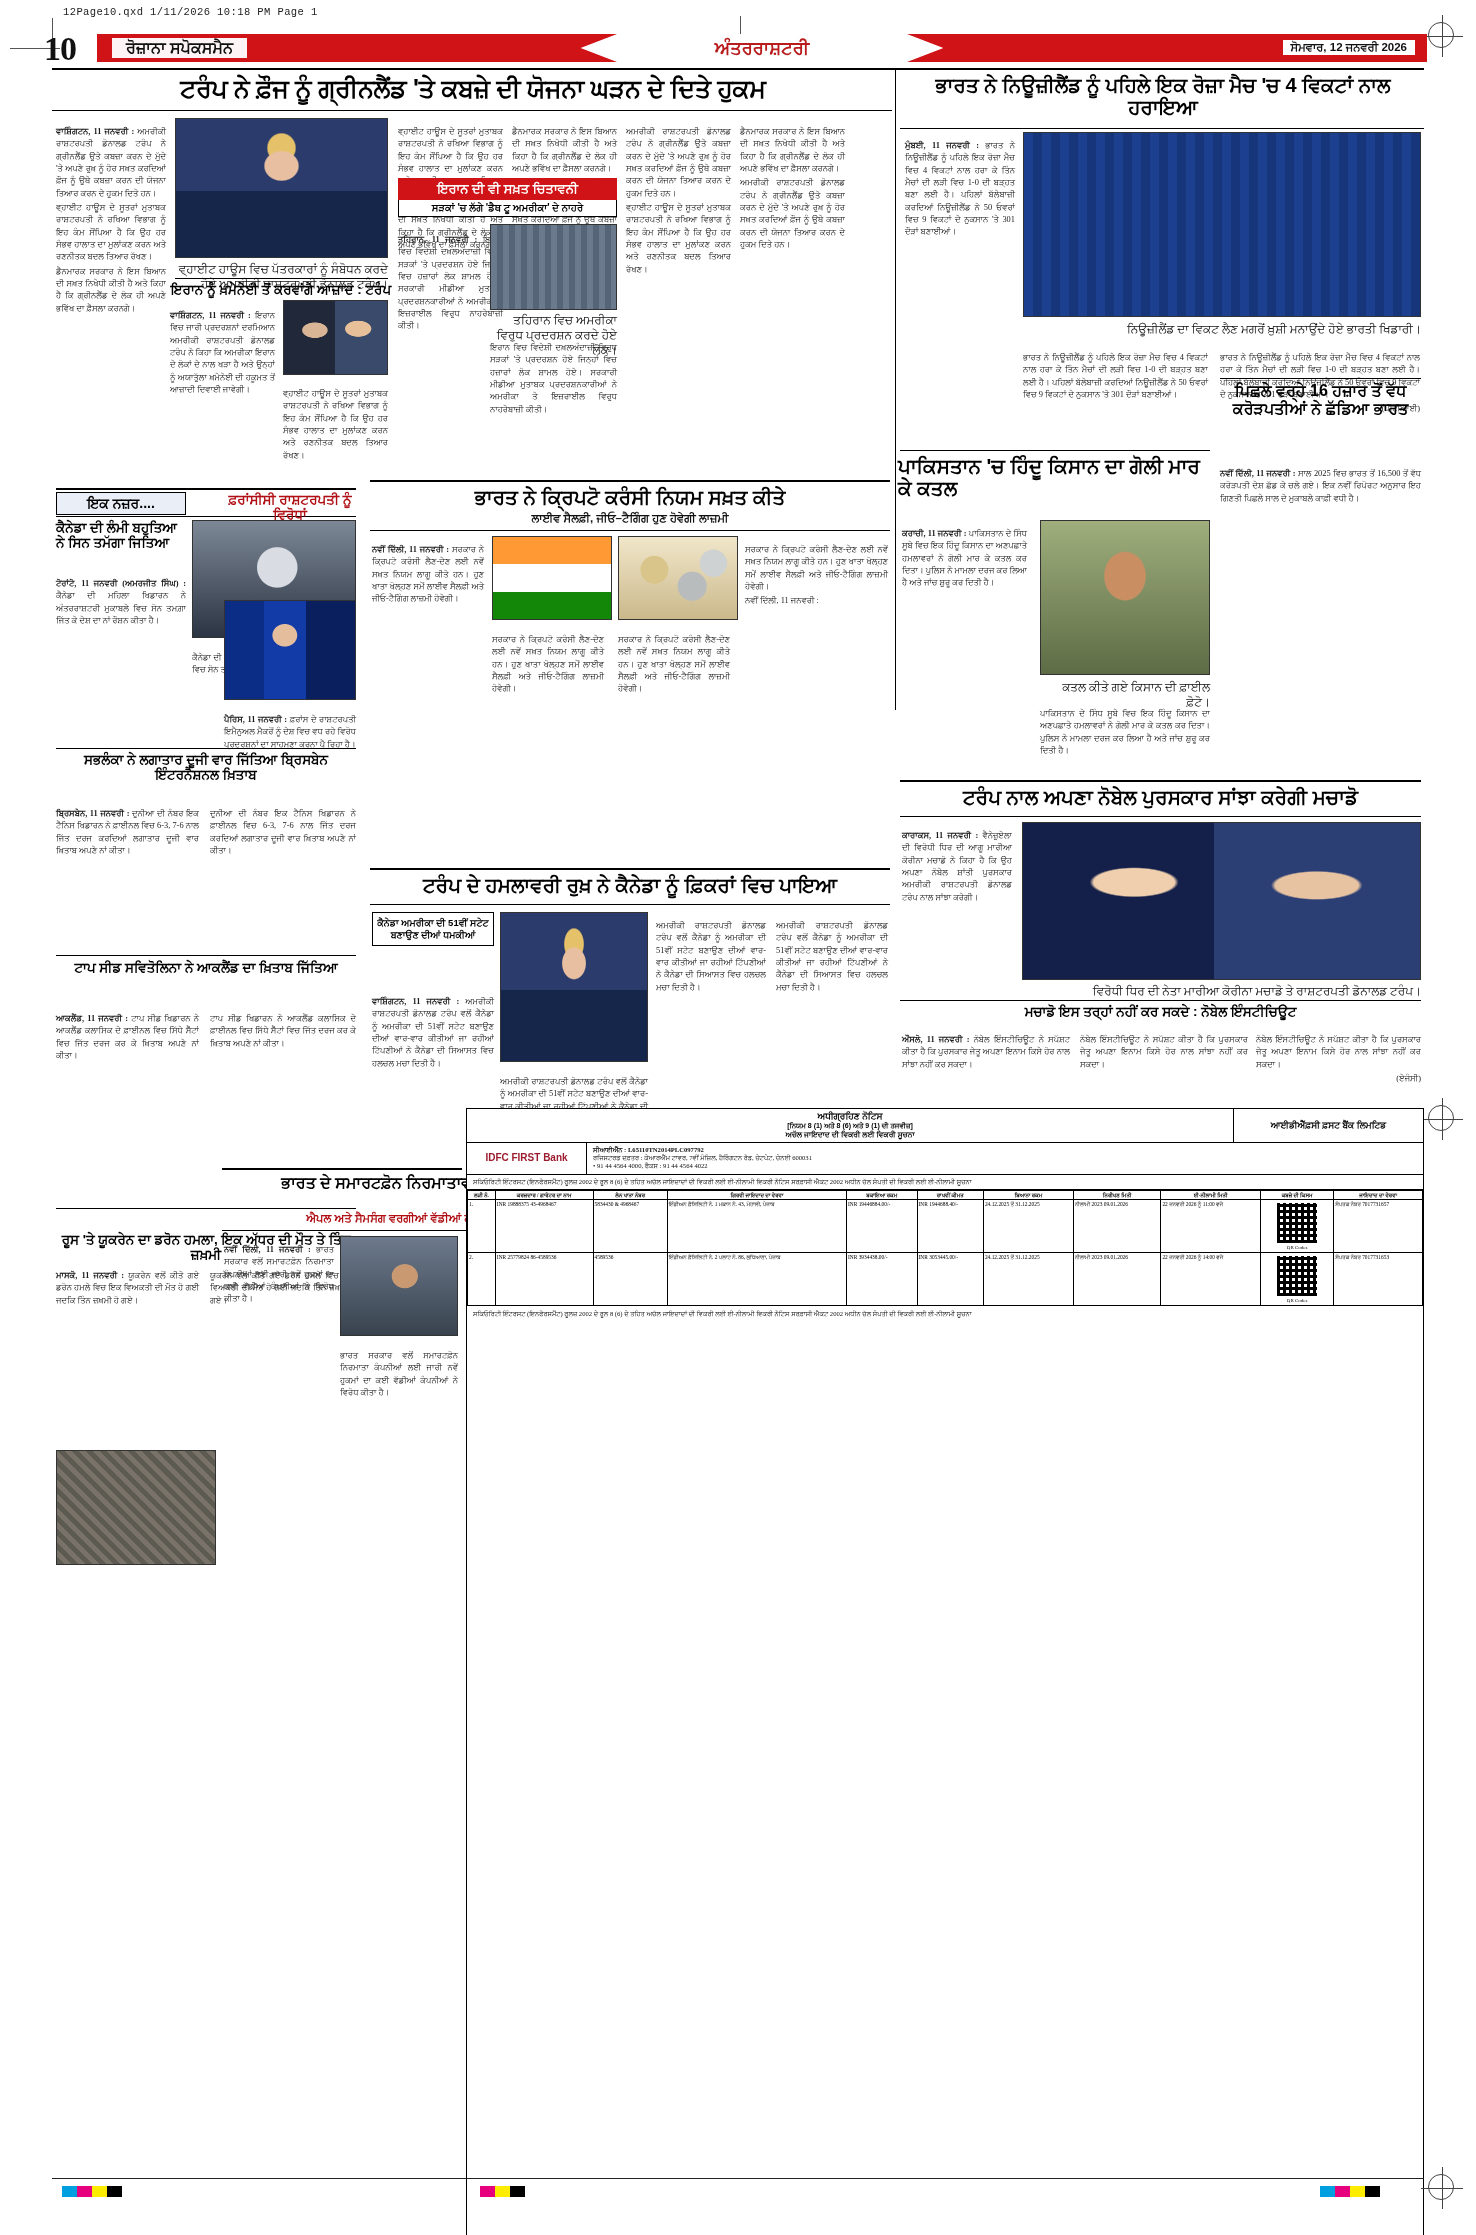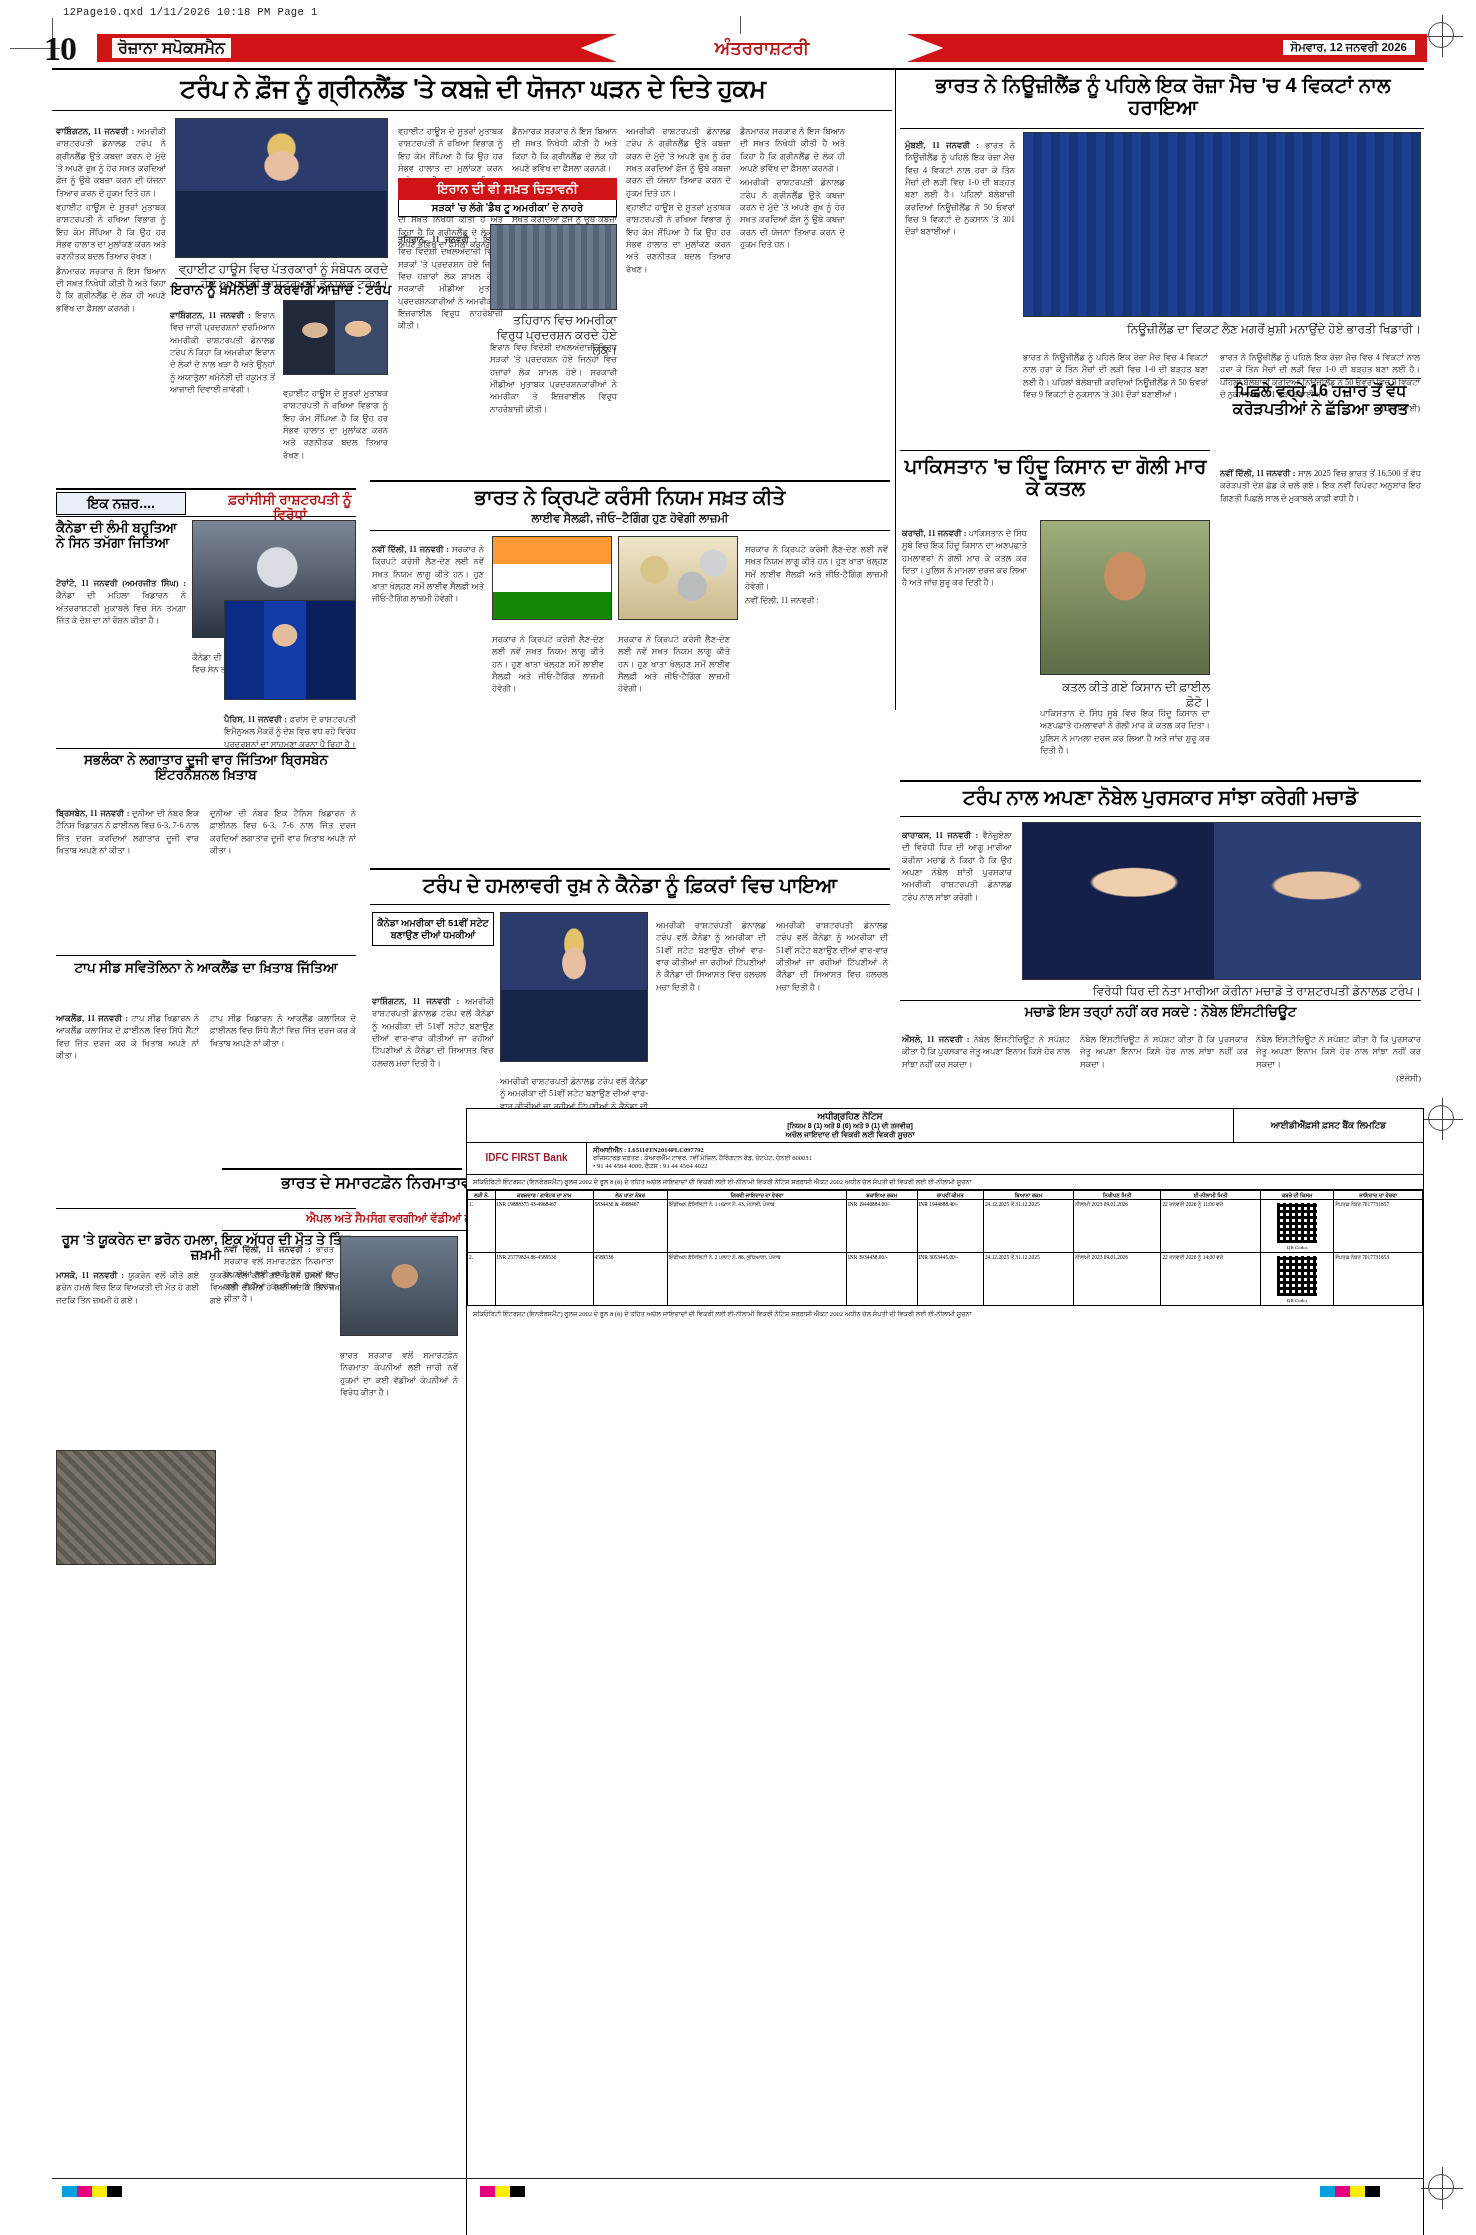--- a/index.html
+++ b/index.html
@@ -20,21 +20,21 @@
   .crop-h{position:absolute;height:1px;background:#555;}
 
   
   .masthead{position:absolute;left:52px;top:34px;width:1372px;height:28px;}
   .mast-red-l{position:absolute;left:45px;top:0;width:520px;height:28px;background:#d01317;
      clip-path:polygon(0 0,100% 0,93% 50%,100% 100%,0 100%);}
   .mast-red-r{position:absolute;left:855px;top:0;width:520px;height:28px;background:#d01317;
      clip-path:polygon(0 0,100% 0,100% 100%,0 100%,7% 50%);}
   .pagenum{position:absolute;left:-8px;top:-4px;font-size:34px;font-weight:bold;color:#111;
      font-family:"Liberation Serif",serif;letter-spacing:-1px;}
-  .mast-brand{position:absolute;left:60px;top:4px;background:#fdf5f5;padding:0 6px;height:20px;
+  .mast-brand{position:absolute;left:60px;top:4px;background:#fdf5f5;padding:0 14px;height:20px;
      display:flex;align-items:center;font-size:16px;font-weight:bold;color:#111;}
   .mast-center{position:absolute;left:565px;top:0;width:290px;height:28px;background:#fff;
      display:flex;align-items:center;justify-content:center;font-size:18px;font-weight:bold;color:#b91c1c;}
   .mast-date{position:absolute;right:8px;top:5px;background:#fff;border:1px solid #d01317;
      padding:1px 8px;font-size:11.5px;font-weight:bold;color:#111;}
 
   .hrule{position:absolute;background:#000;}
 
   
   .col{position:absolute;}
@@ -216,21 +216,21 @@
   </div>
 
   <div class="hrule" style="left:1220px;top:378px;width:201px;height:1px;"></div>
   <div class="col hl hl-md" style="left:1218px;top:382px;width:205px;text-align:center;">ਪਿਛਲੇ ਵਰ੍ਹੇ 16 ਹਜ਼ਾਰ ਤੋਂ ਵੱਧ ਕਰੋੜਪਤੀਆਂ ਨੇ ਛੱਡਿਆ ਭਾਰਤ</div>
   <div class="col body" style="left:1220px;top:460px;width:201px;">
     <p><span class="dateline">ਨਵੀਂ ਦਿੱਲੀ, 11 ਜਨਵਰੀ :</span>
       <span>ਸਾਲ 2025 ਵਿਚ ਭਾਰਤ ਤੋਂ 16,500 ਤੋਂ ਵੱਧ ਕਰੋੜਪਤੀ ਦੇਸ਼ ਛੱਡ ਕੇ ਚਲੇ ਗਏ। ਇਕ ਨਵੀਂ ਰਿਪੋਰਟ ਅਨੁਸਾਰ ਇਹ ਗਿਣਤੀ ਪਿਛਲੇ ਸਾਲ ਦੇ ਮੁਕਾਬਲੇ ਕਾਫ਼ੀ ਵਧੀ ਹੈ।</span></p>
   </div>
 
   <div class="hrule" style="left:900px;top:450px;width:310px;height:1px;"></div>
-  <div class="col hl hl-lg" style="left:898px;top:455px;width:315px;text-align:center;">ਪਾਕਿਸਤਾਨ 'ਚ ਹਿੰਦੂ ਕਿਸਾਨ ਦਾ ਗੋਲੀ ਮਾਰ ਕੇ ਕਤਲ</div>
+  <div class="col hl hl-lg" style="left:898px;top:455px;width:315px;text-align:left;">ਪਾਕਿਸਤਾਨ 'ਚ ਹਿੰਦੂ ਕਿਸਾਨ ਦਾ ਗੋਲੀ ਮਾਰ ਕੇ ਕਤਲ</div>
   <div class="col body" style="left:902px;top:520px;width:125px;">
     <p><span class="dateline">ਕਰਾਚੀ, 11 ਜਨਵਰੀ :</span>
       <span>ਪਾਕਿਸਤਾਨ ਦੇ ਸਿੰਧ ਸੂਬੇ ਵਿਚ ਇਕ ਹਿੰਦੂ ਕਿਸਾਨ ਦਾ ਅਣਪਛਾਤੇ ਹਮਲਾਵਰਾਂ ਨੇ ਗੋਲੀ ਮਾਰ ਕੇ ਕਤਲ ਕਰ ਦਿਤਾ। ਪੁਲਿਸ ਨੇ ਮਾਮਲਾ ਦਰਜ ਕਰ ਲਿਆ ਹੈ ਅਤੇ ਜਾਂਚ ਸ਼ੁਰੂ ਕਰ ਦਿਤੀ ਹੈ।</span></p>
   </div>
   <div class="ph ph-man" style="left:1040px;top:520px;width:170px;height:155px;"></div>
   <div class="col cap" style="left:1040px;top:680px;width:170px;">ਕਤਲ ਕੀਤੇ ਗਏ ਕਿਸਾਨ ਦੀ ਫ਼ਾਈਲ ਫ਼ੋਟੋ।</div>
   <div class="col body" style="left:1040px;top:700px;width:170px;">
     <p>ਪਾਕਿਸਤਾਨ ਦੇ ਸਿੰਧ ਸੂਬੇ ਵਿਚ ਇਕ ਹਿੰਦੂ ਕਿਸਾਨ ਦਾ ਅਣਪਛਾਤੇ ਹਮਲਾਵਰਾਂ ਨੇ ਗੋਲੀ ਮਾਰ ਕੇ ਕਤਲ ਕਰ ਦਿਤਾ। ਪੁਲਿਸ ਨੇ ਮਾਮਲਾ ਦਰਜ ਕਰ ਲਿਆ ਹੈ ਅਤੇ ਜਾਂਚ ਸ਼ੁਰੂ ਕਰ ਦਿਤੀ ਹੈ।</p>
   </div>
 

